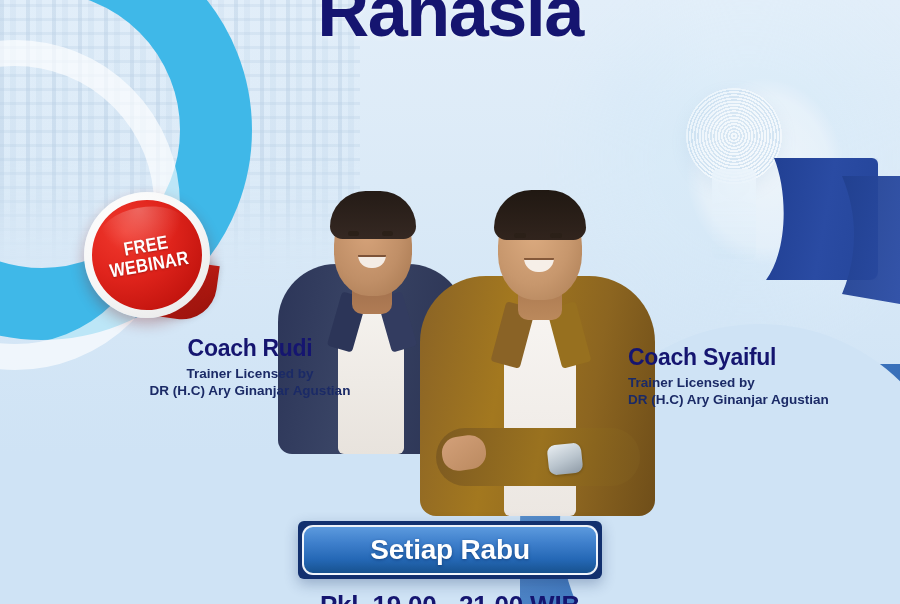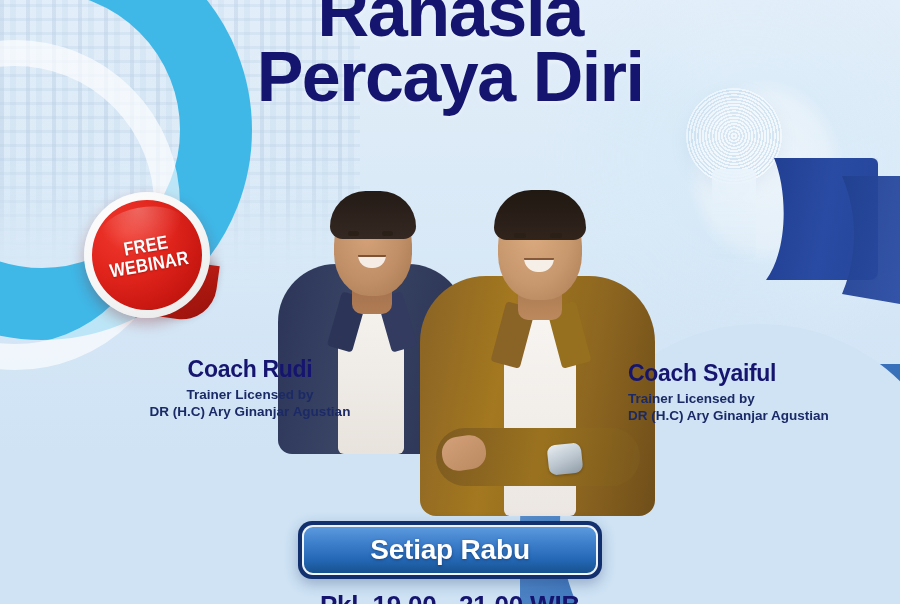--- a/index.html
+++ b/index.html
@@ -328,29 +328,29 @@
   
   .namecard { position: absolute; z-index: 8; color: #151570; }
   .namecard .name {
     font-size: 23px; font-weight: 700; letter-spacing: -.3px;
     line-height: 1.12; margin-bottom: 3px; white-space: nowrap;
   }
   .namecard .sub {
     font-size: 13.5px; font-weight: 700; line-height: 1.28;
     color: #1b2a66; white-space: nowrap;
   }
-  .name-rudi { left: 120px; top: 357px; text-align: center; width: 260px; }
-  .name-syaiful { left: 628px; top: 345px; text-align: left; margin-top: 16px; }
+  .name-rudi { left: 120px; top: 336px; text-align: center; width: 260px; }
+  .name-syaiful { left: 628px; top: 345px; text-align: left; }
 
   
   .pill {
     position: absolute;
     left: 298px; top: 521px;
     width: 304px; height: 58px;
-    border-radius: 14px;
+    border-radius: 6px;
     background: #12306e;
     padding: 4px;
     box-sizing: border-box;
     z-index: 8;
     box-shadow: 0 5px 14px rgba(20,45,100,.30);
   }
   .pill-inner {
     width: 100%; height: 100%;
     border-radius: 11px;
     border: 2px solid rgba(255,255,255,.92);
@@ -395,21 +395,20 @@
   <div class="bg-mic"></div>
   <div class="arc-cyan"></div>
   <div class="arc-cyan-light"></div>
   <div class="flag-blue"></div>
   <div class="flag-blue-2"></div>
   <div class="corner-blue"></div>
   <div class="corner-circle"></div>
 
   <div class="headline">
     <span class="line line-1">Rahasia</span>
-    <span class="line line-2">Percaya Diri</span>
   </div>
 
   <div class="badge">
     <div class="badge-peel"></div>
     <div class="badge-ring"></div>
     <div class="badge-face">
       <div class="badge-text">
         <span>FREE</span>
         <span>WEBINAR</span>
       </div>

